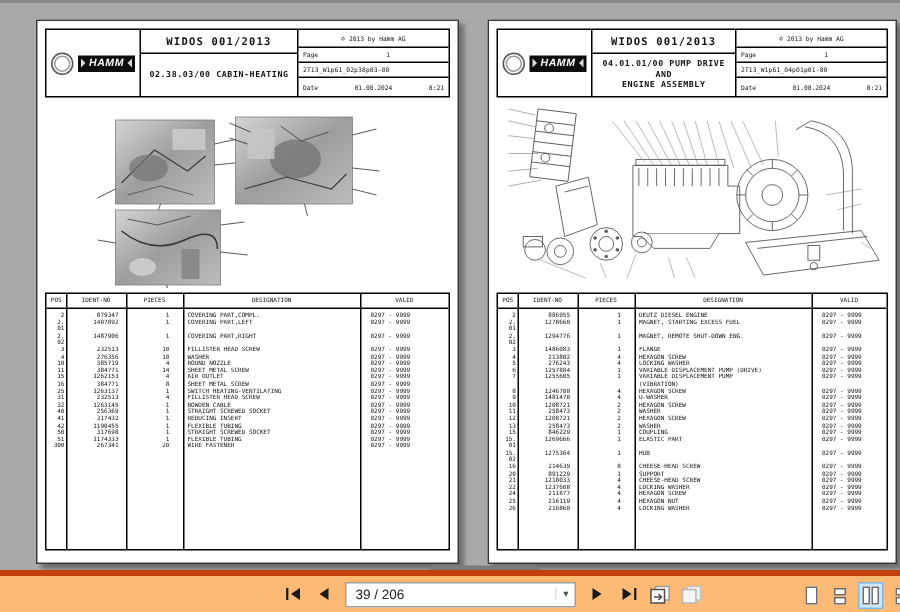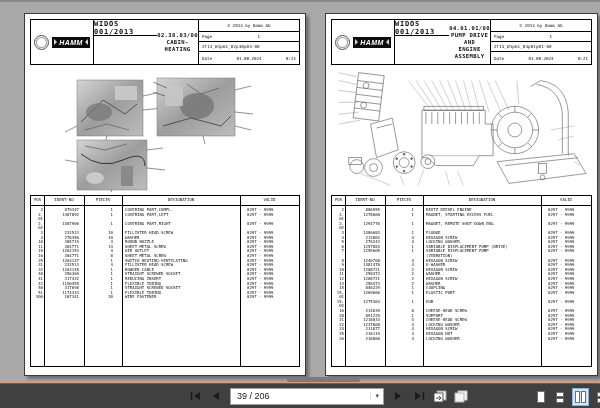--- a/index.html
+++ b/index.html
@@ -20,21 +20,21 @@
             justify-content:center;gap:3px;}
   .emblem{width:13px;height:13px;border-radius:50%;border:1px solid #555;
           box-shadow:inset 0 0 0 1px #fff, inset 0 0 0 2px #999;}
   .hamm{background:#0d0d0d;color:#fff;width:38px;height:11px;display:flex;align-items:center;
         justify-content:center;font:italic bold 7px "Liberation Sans",sans-serif;
         letter-spacing:.4px;position:relative;}
   .chev{position:absolute;top:2px;width:0;height:0;border-top:3.5px solid transparent;
         border-bottom:3.5px solid transparent;}
   .chev-l{left:2px;border-left:3px solid #fff;opacity:.85;}
   .chev-r{right:2px;border-right:3px solid #fff;opacity:.85;}
-  .hdr-mid{flex:1;border-right:1px solid #000;display:flex;flex-direction:row;}
+  .hdr-mid{flex:1;border-right:1px solid #000;display:flex;flex-direction:column;}
   .hdr-title{height:15px;border-bottom:1px solid #000;display:flex;align-items:center;
              justify-content:center;font-weight:bold;font-size:7px;letter-spacing:.8px;}
   .hdr-section{flex:1;display:flex;align-items:center;justify-content:center;text-align:center;
                font-weight:bold;font-size:5.5px;letter-spacing:.4px;white-space:pre-line;line-height:7px;}
   .hdr-right{width:100px;display:flex;flex-direction:column;font-size:4.2px;}
   .hr-copy{height:11px;border-bottom:1px solid #000;display:flex;align-items:center;justify-content:center;}
   .hr-row{height:9px;border-bottom:1px solid #000;display:flex;align-items:center;padding:0 3px;}
   .hr-row .hr-val{margin-left:auto;margin-right:36px;}
   .hr-file{height:9px;border-bottom:1px solid #000;display:flex;align-items:center;padding:0 3px;
            letter-spacing:.1px;}
@@ -54,22 +54,22 @@
   .trow .tc:nth-child(3){text-align:right;padding-right:9px;}
   .trow .tc:nth-child(4){padding-left:3px;}
   .trow .tc:nth-child(5){padding-left:7px;}
   .thead{height:9px;border-bottom:1px solid #000;align-items:center;margin-bottom:2px;}
   .thead .tc{text-align:center !important;padding:0 !important;}
   .vline{position:absolute;top:0;bottom:0;width:0;border-left:1px solid #000;z-index:1;}
 
   
   .hscroll{position:absolute;left:0;right:0;bottom:25px;height:7px;}
   .hthumb{position:absolute;left:287px;top:1px;width:73px;height:5px;background:#7b7b7b;border-radius:2px;}
-  .toolbar{position:absolute;left:0;right:0;bottom:0;height:24px;background:#404040;
-           border-top:1px solid #c2410c;}
+  .toolbar{position:absolute;left:0;right:0;bottom:0;height:24px;background:#fdba74;
+           border-top:4px solid #c2410c;}
   .nav{position:absolute;left:188px;top:0;height:24px;display:flex;align-items:center;gap:7px;}
   .tbtn{border:none;background:transparent;padding:0;width:14px;height:16px;display:flex;
         align-items:center;justify-content:center;cursor:pointer;}
   .pagebox{width:152px;height:15px;background:#fff;border:1px solid #9f9f9f;display:flex;
            align-items:center;font:9px "Liberation Sans",sans-serif;color:#222;}
   .pagetext{padding-left:6px;}
   .caret{margin-left:auto;padding:0 4px;font-size:7px;color:#555;border-left:1px solid #e0e0e0;}
   .layouts{position:absolute;left:534px;top:4px;display:flex;gap:5px;align-items:center;}
   .lay{display:flex;gap:1px;padding:2px;border:1px solid transparent;}
   .lay.sel{background:#cfe7fa;border-color:#7fb8e0;}

